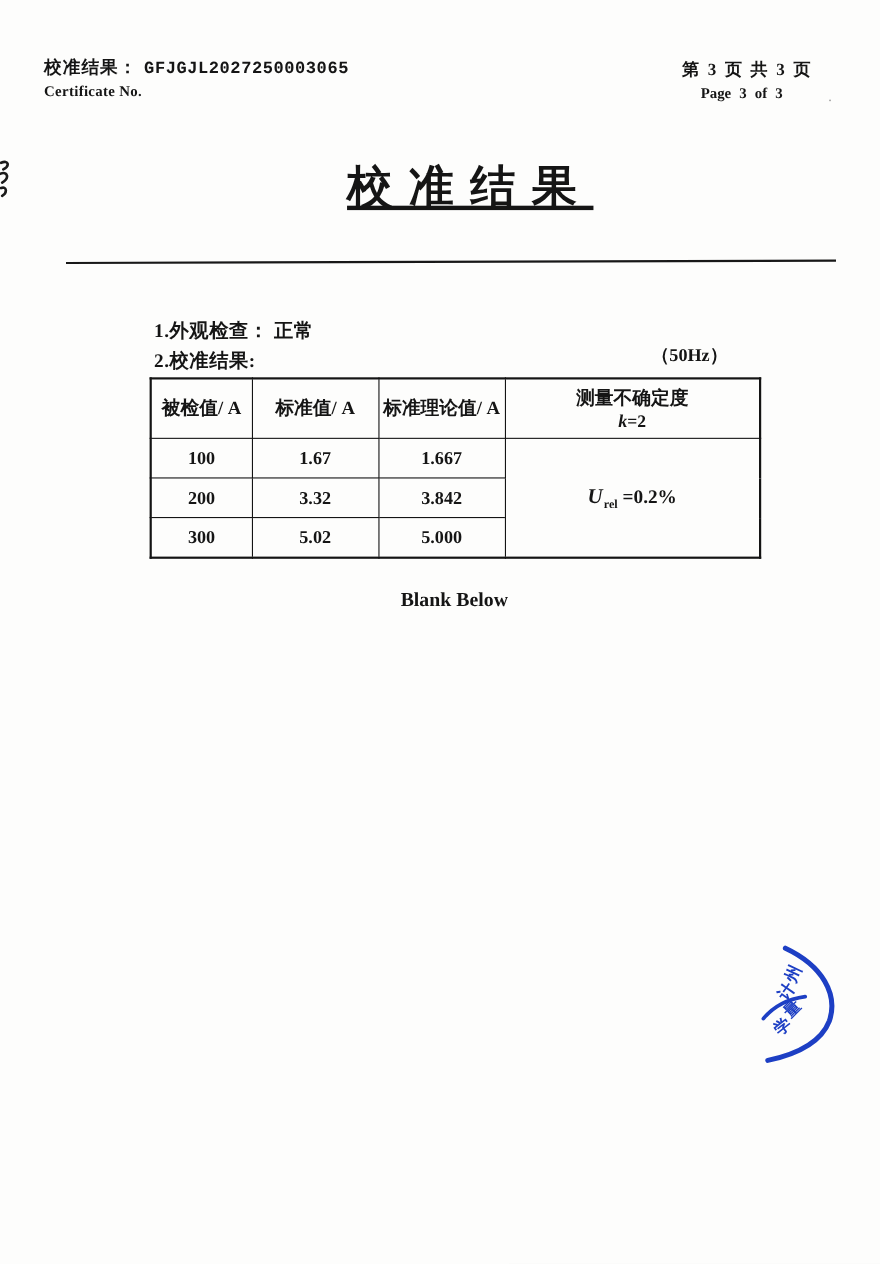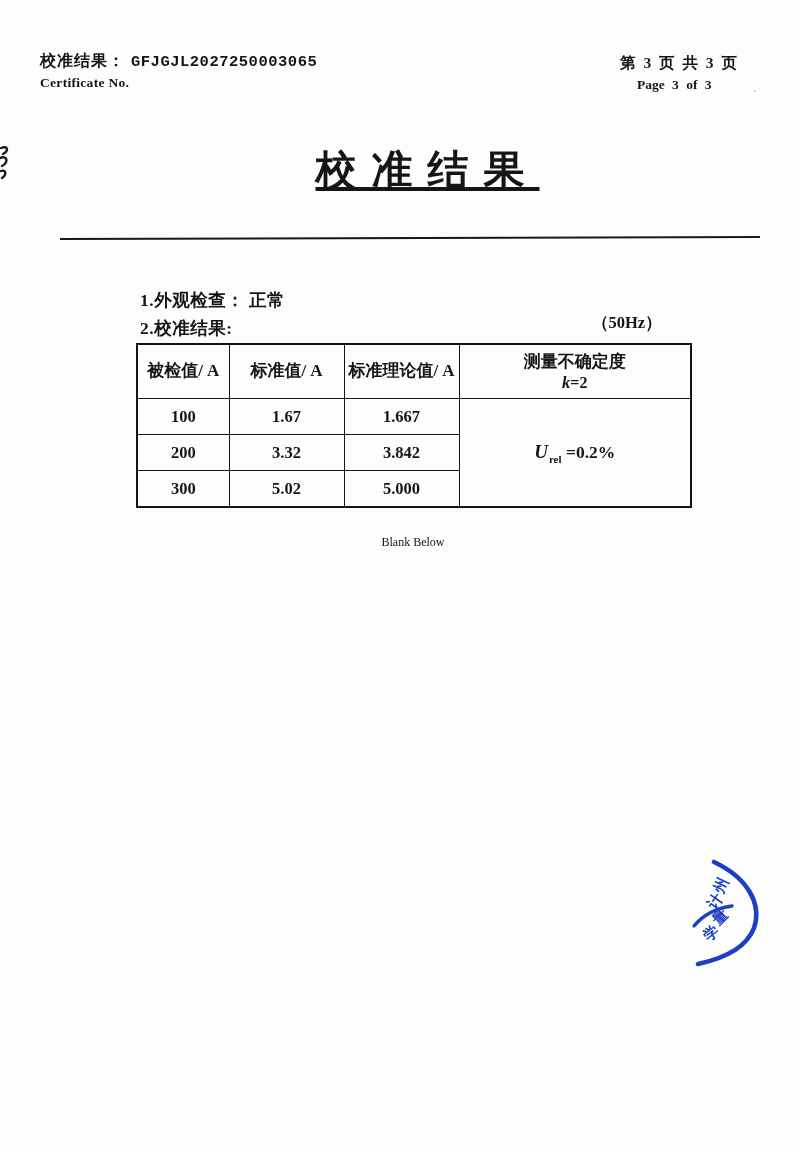--- a/index.html
+++ b/index.html
@@ -40,21 +40,21 @@
   table.cal td{height:35px;}
   .unc-title{display:block;line-height:1.2;margin-top:2px;}
   .kline{display:block;font-size:16px;line-height:1.2;}
   .kline i{font-size:16.5px;}
   .unc-cell{font-size:17.5px;}
   .unc-cell i{font-size:19px;padding-right:1px;}
   .unc-cell sub{font-size:11px;}
   
   .blank-wrap{position:absolute;left:26px;top:528px;width:774px;text-align:center;}
   .blank-zh{font-size:14.5px;font-weight:600;letter-spacing:2px;}
-  .blank-en{font-weight:normal;font-size:12px;margin-top:7px;}
+  .blank-en{font-weight:bold;font-size:18px;margin-top:7px;}
   
   .edge-mark{position:absolute;left:0;top:144px;}
   .stamp{position:absolute;left:686px;top:846px;width:84px;height:130px;}
   .stamp svg{position:absolute;left:0;top:0;}
   .stamp-char{position:absolute;font-family:"Liberation Sans","DejaVu Sans",sans-serif;font-weight:bold;font-size:15px;}
 </style>
 </head>
 <body>
 
 <div class="page">

